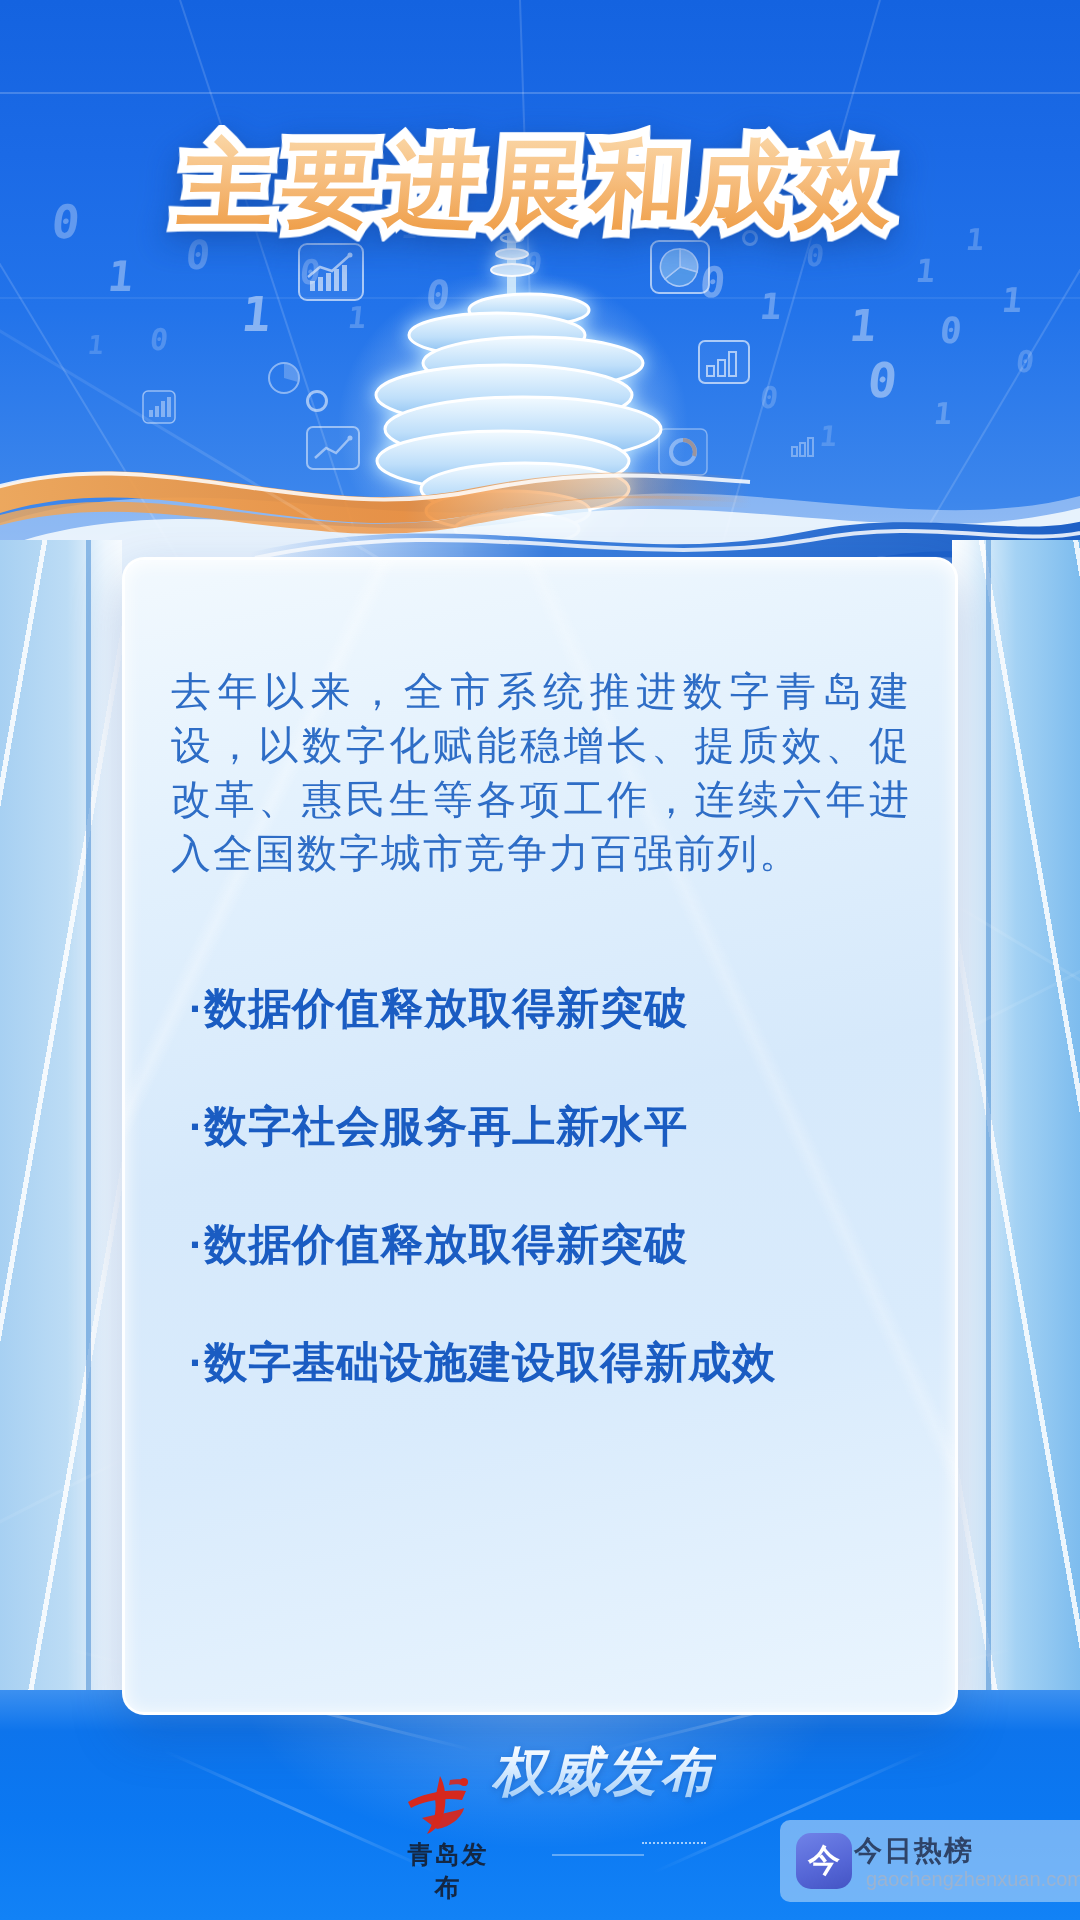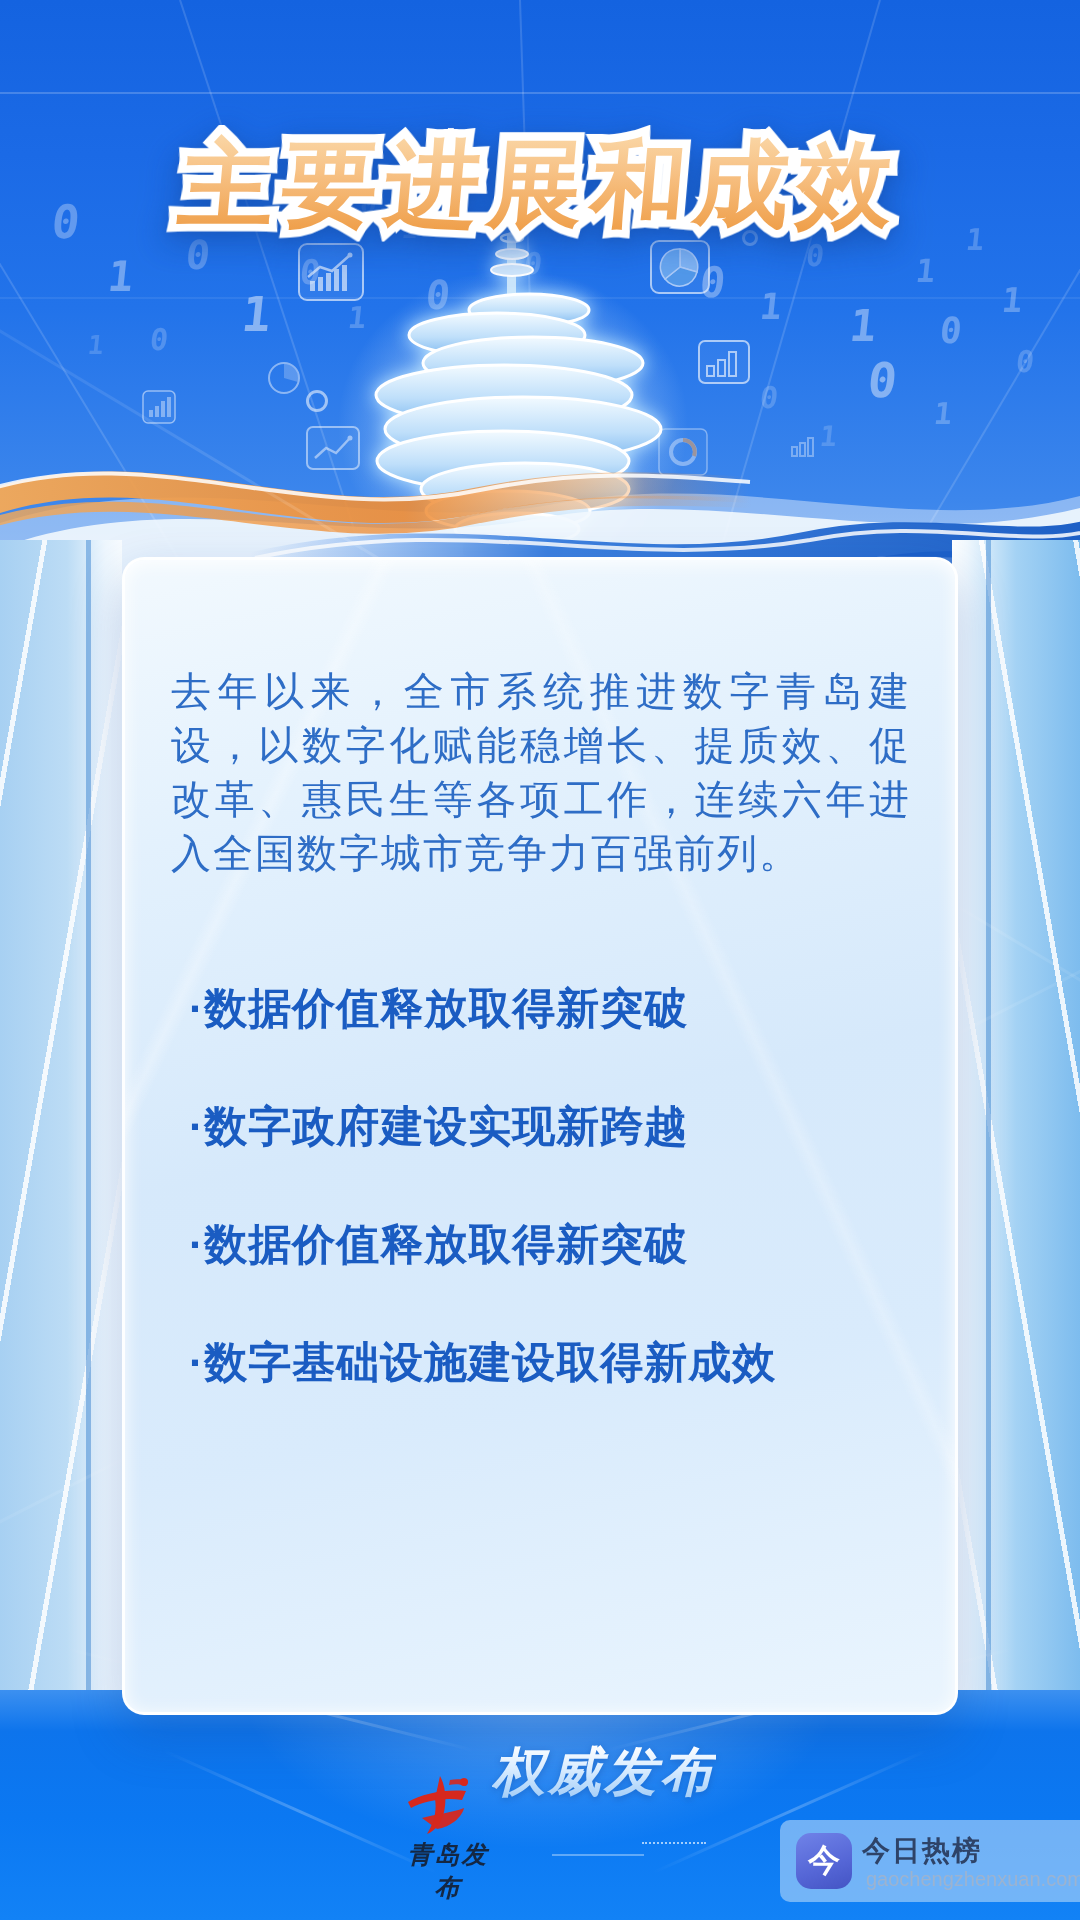--- a/index.html
+++ b/index.html
@@ -51,36 +51,36 @@
   .title-wrap span{display:block;font-size:95px;font-weight:900;letter-spacing:8px;white-space:nowrap;}
   .title-stroke{position:absolute;top:0;left:0;width:100%;color:#fff;
     -webkit-text-stroke:16px #ffffff;
     filter:drop-shadow(0 9px 16px rgba(17,74,168,.55)) drop-shadow(0 2px 4px rgba(30,90,190,.5));}
   .title-fill{position:relative;
     background:linear-gradient(180deg,#fbddb0 0%,#f7c184 40%,#ef9f4a 85%,#ec9540 100%);
     -webkit-background-clip:text;background-clip:text;color:transparent;}
 
   
   .footer-logo-label{position:absolute;left:398px;top:1838px;width:100px;text-align:center;
-    font-size:25px;font-weight:bold;color:#142743;letter-spacing:2px;font-style:italic;}
+    font-size:25px;font-weight:bold;color:#142743;letter-spacing:2px;}
   .authority{position:absolute;left:492px;top:1737px;font-size:53px;font-weight:900;font-style:italic;letter-spacing:3px;
     background:linear-gradient(180deg,#ffffff 10%,#d9ecff 45%,#8fc2f5 100%);
     -webkit-background-clip:text;background-clip:text;color:transparent;
     filter:drop-shadow(0 2px 3px rgba(20,80,170,.45));}
   .auth-deco{position:absolute;height:0;border-top:2px dotted rgba(215,235,255,.75);}
   .auth-deco.a{left:642px;top:1842px;width:64px;}
   .auth-deco.b{left:552px;top:1854px;width:92px;border-top-style:solid;opacity:.55;}
 
   
   .watermark{position:absolute;left:780px;top:1820px;width:300px;height:82px;border-radius:10px 0 0 10px;
     background:rgba(214,233,249,.5);}
   .wm-icon{position:absolute;left:16px;top:13px;width:56px;height:56px;border-radius:15px;
     background:linear-gradient(160deg,#7083e8 0%,#5566d6 60%,#4354c4 100%);
     color:#fff;font-size:32px;font-weight:bold;display:flex;align-items:center;justify-content:center;}
-  .wm-title{position:absolute;left:82px;top:12px;font-size:28px;font-weight:bold;color:#2e4368;letter-spacing:2px;}
+  .wm-title{position:absolute;left:74px;top:12px;font-size:28px;font-weight:bold;color:#2e4368;letter-spacing:2px;}
   .wm-domain{position:absolute;left:86px;top:48px;font-size:20px;color:#9cb3d0;}
 </style>
 </head>
 <body>
 
 <div class="poster">
 
   <svg class="layer" width="1080" height="1920" viewBox="0 0 1080 1920">
     <g stroke="#ffffff" stroke-width="2" opacity="0.14">
       <line x1="-160" y1="0" x2="300" y2="760"></line>
@@ -270,21 +270,21 @@
 
   <div class="title-wrap">
     <span class="title-stroke">主要进展和成效</span>
     <span class="title-fill">主要进展和成效</span>
   </div>
 
   <div class="card">
     <p class="card-paragraph">去年以来，全市系统推进数字青岛建设，以数字化赋能稳增长、提质效、促改革、惠民生等各项工作，连续六年进入全国数字城市竞争力百强前列。</p>
     <ul class="bullet-list">
       <li>·数据价值释放取得新突破</li>
-      <li>·数字政府建设实现新跨越</li>
+      <li>·数字社会服务再上新水平</li>
       <li>·数据价值释放取得新突破</li>
       <li>·数字基础设施建设取得新成效</li>
     </ul>
   </div>
 
   <svg style="position:absolute;left:402px;top:1772px;" width="76" height="64" viewBox="0 0 76 64">
     <g fill="#d6281e">
       <path d="M6,30 C20,22 42,17 64,19 L60,28 C42,25 22,29 9,36 Z"></path>
       <path d="M38,4 C43,13 45,26 42,40 C40,51 33,59 25,62 C32,51 35,39 33,27 Z"></path>
       <path d="M20,46 C33,42 50,41 62,36 C60,45 49,55 35,57 Z" opacity=".95"></path>

